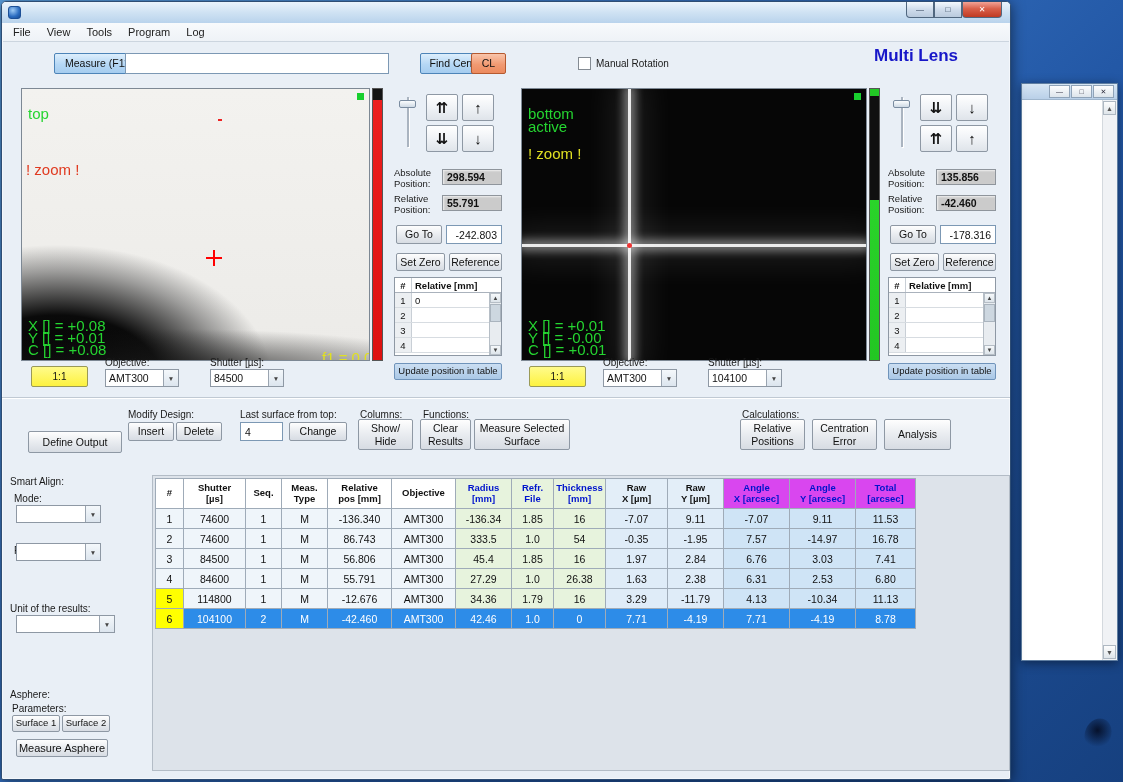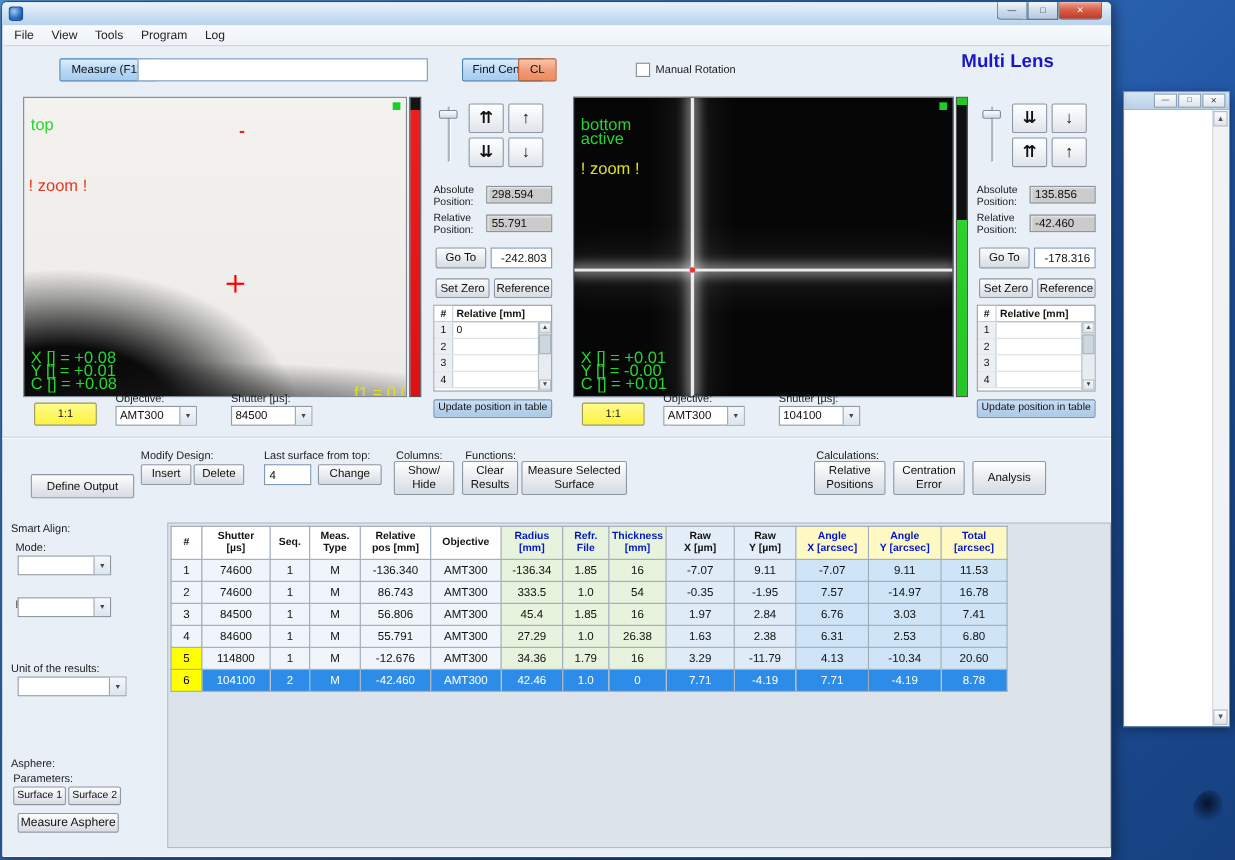--- a/index.html
+++ b/index.html
@@ -28,21 +28,21 @@
 font-size:10.5px;color:#111;background:linear-gradient(#fefefe,#e9ecf0 50%,#d7dce3);
 border:1px solid #8e98a4;border-radius:2px;white-space:pre-line;line-height:1.15;}
 .btn.blue{background:linear-gradient(#ddeefc,#b5d7f5 55%,#a5ccef);border-color:#4d84b8;margin-left:27px;}
 .btn.salmon{background:linear-gradient(#f9c5ab,#f19a72 55%,#ec8a5e);border-color:#b55a30;}
 .btn.yellow{background:linear-gradient(#fffb8c,#fdf23f);border-color:#9a9a57;font-size:10px;}
 .btn.update{background:linear-gradient(#cbdef2,#aac8e6);border-color:#6f93ba;font-size:9.5px;}
 .btn.arrow{font-size:15px;font-weight:bold;background:linear-gradient(#ffffff,#eef1f5 55%,#dfe4ea);}
 .textinput{position:absolute;background:#fff;border:1px solid #7c98b4;font-size:10.5px;padding:0 4px;color:#111;}
 .textinput.right{text-align:right;}
 .valbox{position:absolute;background:#cbcbcb;border:1px solid #8f959c;box-shadow:inset 1px 1px 2px rgba(255,255,255,.7);
-font-size:10.5px;font-weight:normal;color:#101010;display:flex;align-items:center;padding:0 4px;}
+font-size:10.5px;font-weight:bold;color:#101010;display:flex;align-items:center;padding:0 4px;}
 .flabel{position:absolute;font-size:9.5px;color:#1a1a1a;line-height:1.12;white-space:pre-line;}
 .slabel{position:absolute;font-size:10px;color:#1a1a1a;white-space:nowrap;}
 .combo{position:absolute;background:#fff;border:1px solid #8e98a4;display:flex;align-items:center;font-size:10.5px;color:#111;}
 .combo .ctext{flex:1;padding-left:3px;overflow:hidden;white-space:nowrap;}
 .combo .carrow{width:15px;align-self:stretch;border-left:1px solid #9aa4b0;
 background:linear-gradient(#f4f8fb,#dce5ee);display:flex;align-items:center;justify-content:center;font-size:6.5px;color:#444;}
 .checkbox{position:absolute;width:13px;height:13px;background:#fff;border:1px solid #848b93;}
 .divider{position:absolute;left:0;top:395px;width:1008px;height:2px;border-top:1px solid #c0c9d3;border-bottom:1px solid #fff;}
 
 .cam{position:absolute;border:1px solid #7d8894;overflow:hidden;}
@@ -90,21 +90,21 @@
 table.results{position:absolute;left:2px;top:2px;border-collapse:collapse;table-layout:fixed;}
 .results th,.results td{border:1px solid #9fabb8;overflow:hidden;}
 .results th{font-size:9.5px;font-weight:bold;height:30px;white-space:pre-line;line-height:1.15;background:#fff;
 text-align:center;vertical-align:middle;color:#111;}
 .results td{font-size:10.5px;height:20px;text-align:center;background:#eff5fa;color:#111;}
 th.c0{width:28px}th.c1{width:62px}th.c2{width:36px}th.c3{width:46px}th.c4{width:64px}th.c5{width:64px}
 th.c6{width:56px}th.c7{width:42px}th.c8{width:52px}th.c9{width:62px}th.c10{width:56px}
 th.c11{width:66px}th.c12{width:66px}th.c13{width:60px}
 .results th.c6,.results th.c7,.results th.c8{background:#e7f3dd;color:#0014cc;}
 .results th.c9,.results th.c10{background:#e3eef8;}
-.results th.c11,.results th.c12,.results th.c13{background:#fef9c3;color:#0014cc;}
+.results th.c11,.results th.c12,.results th.c13{background:#d946ef;color:#0014cc;}
 .results td.c6,.results td.c7,.results td.c8{background:#e7f3dd;}
 .results td.c9,.results td.c10{background:#dfecf8;}
 .results td.c11,.results td.c12,.results td.c13{background:#cfe4f6;}
 .results td.yellow{background:#ffff00;}
 .results tr.selected td{background:#2d8ce8;color:#fff;}
 .results tr.selected td.yellow{background:#ffff00;color:#002;}
 
 .bg-window{position:absolute;left:1021px;top:83px;width:97px;height:578px;background:#fff;
 border:1px solid #5f7ea1;box-shadow:0 2px 10px rgba(0,0,0,.45);}
 .bg-titlebar{position:relative;height:16px;background:linear-gradient(#d7e6f4,#b9d0e8);border-bottom:1px solid #9fb6cd;}
@@ -471,21 +471,21 @@
               <td class="c3">M</td>
               <td class="c4">-12.676</td>
               <td class="c5">AMT300</td>
               <td class="c6">34.36</td>
               <td class="c7">1.79</td>
               <td class="c8">16</td>
               <td class="c9">3.29</td>
               <td class="c10">-11.79</td>
               <td class="c11">4.13</td>
               <td class="c12">-10.34</td>
-              <td class="c13">20.60</td>
+              <td class="c13">11.13</td>
             </tr>
             <tr class="selected">
               <td class="c0 yellow">6</td>
               <td class="c1">104100</td>
               <td class="c2">2</td>
               <td class="c3">M</td>
               <td class="c4">-42.460</td>
               <td class="c5">AMT300</td>
               <td class="c6">42.46</td>
               <td class="c7">1.0</td>

